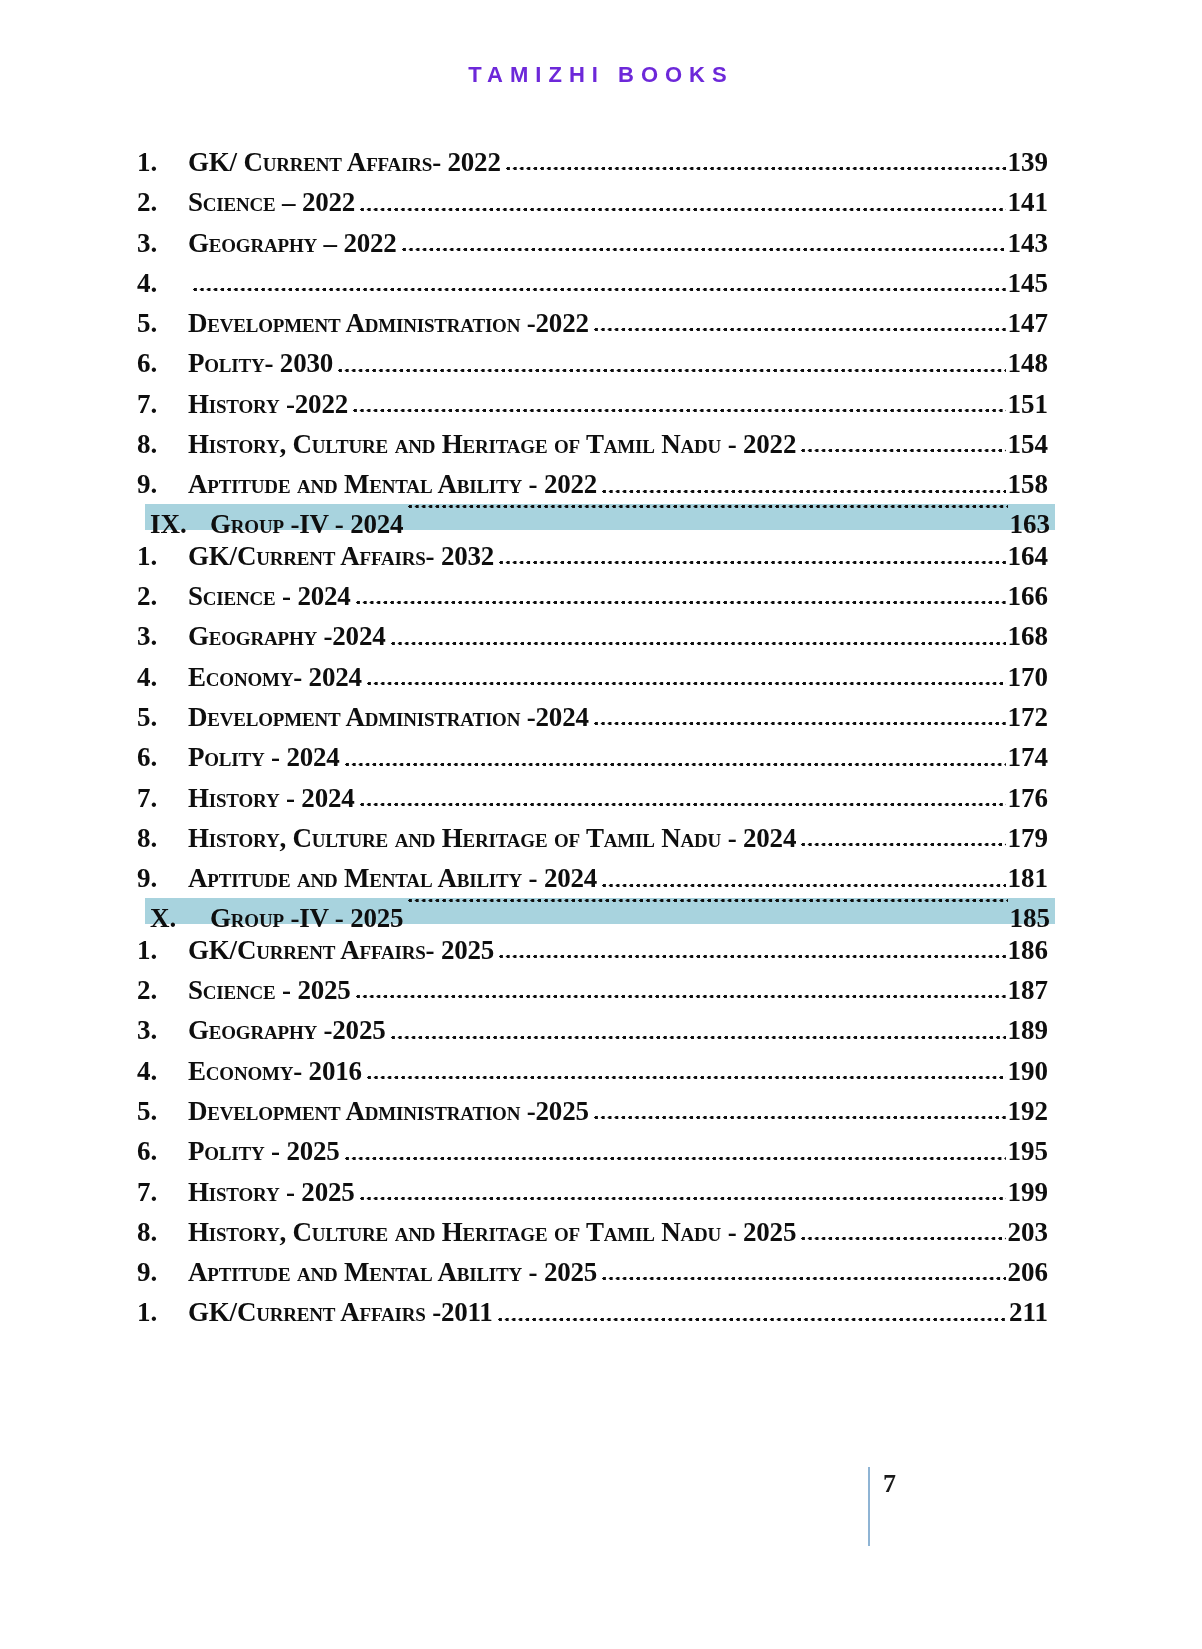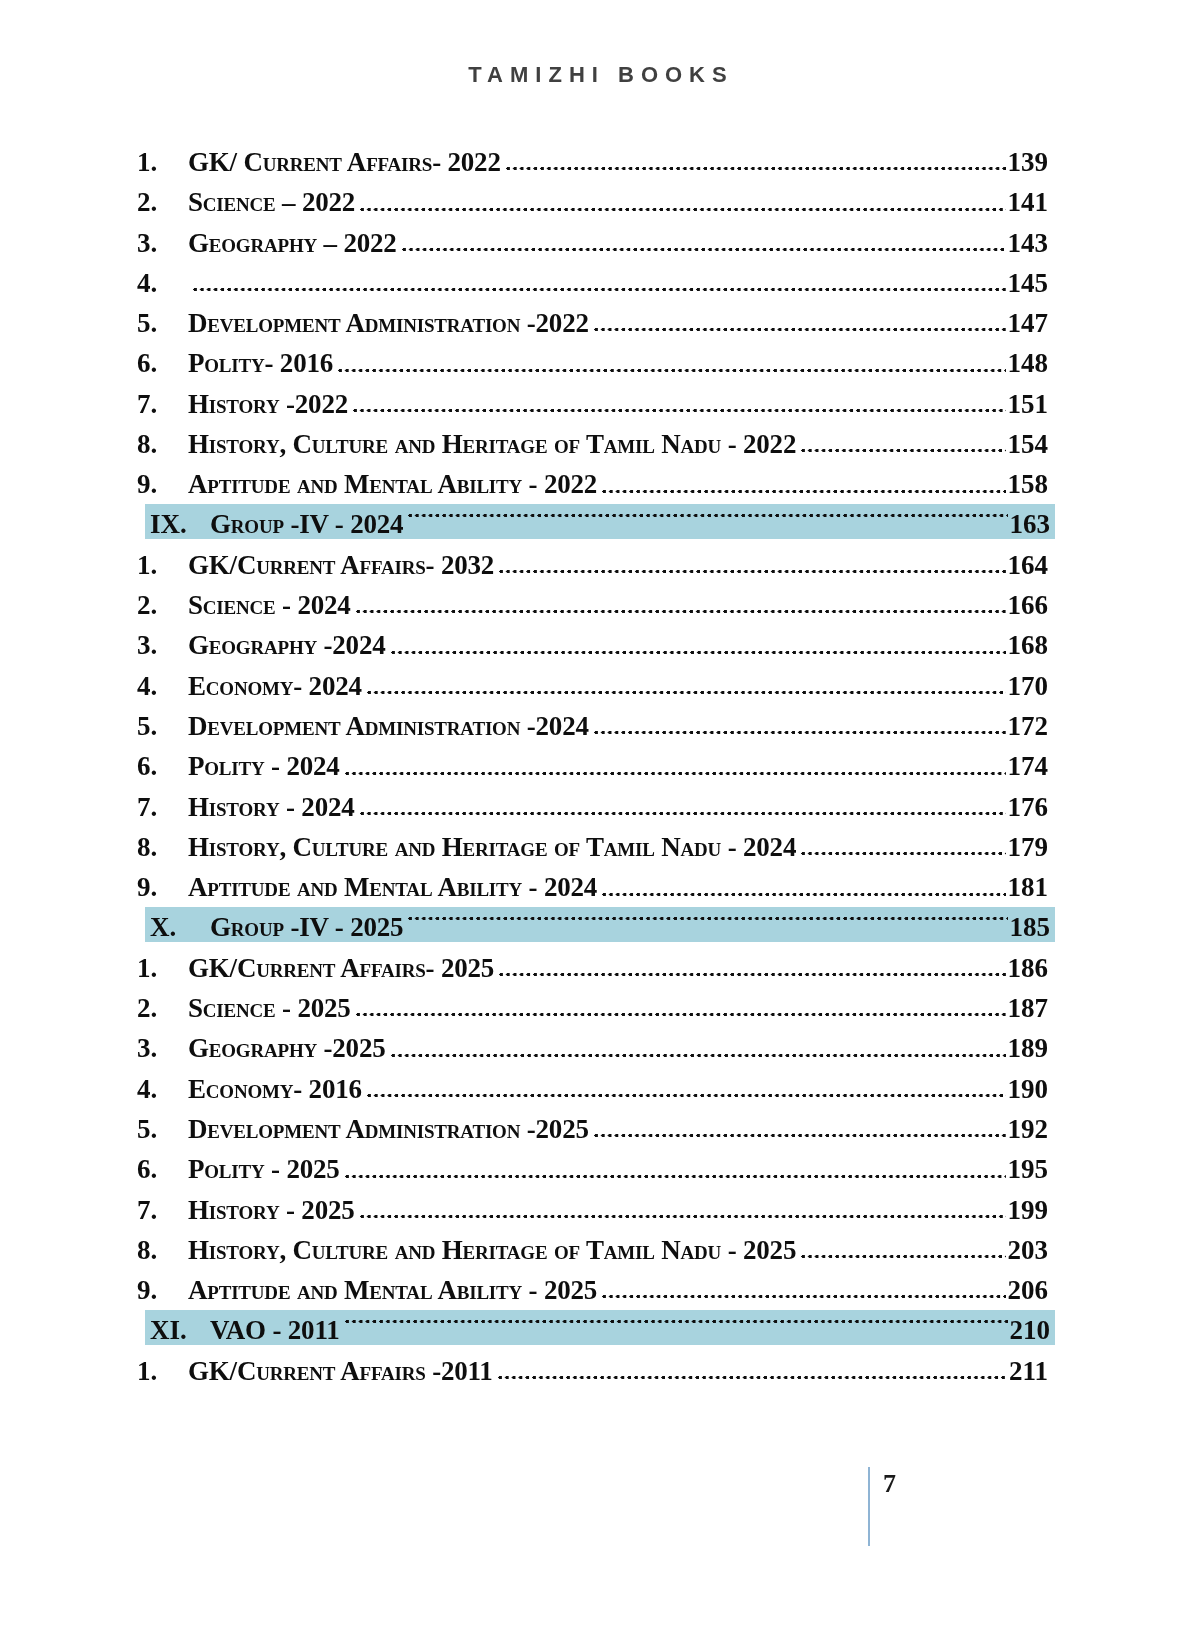--- a/index.html
+++ b/index.html
@@ -3,41 +3,41 @@
 <meta charset="utf-8">
 <style>
   html,body{margin:0;padding:0;}
   body{
     width:1202px;height:1649px;position:relative;background:#ffffff;
     font-family:"Liberation Serif",serif;color:#0e0e0e;overflow:hidden;
   }
   .brand{
     position:absolute;top:62px;left:0;width:100%;text-align:center;
     font-family:"Liberation Sans",sans-serif;font-weight:bold;
-    font-size:22px;letter-spacing:7px;color:#404040;
+    font-size:22px;letter-spacing:7px;color:#6d28d9;
   }
   .toc{
     position:absolute;left:134px;top:139px;width:921px;
   }
   .row{
     display:flex;align-items:baseline;box-sizing:border-box;
     height:40.3px;line-height:46px;
     font-weight:bold;font-size:27px;font-variant:small-caps;
     padding:0 7px 0 3px;white-space:nowrap;
   }
   .row .num{flex:none;width:51px;}
   .row .title{flex:none;letter-spacing:-0.2px;}
   .row .leader{
     flex:1 1 auto;align-self:flex-end;height:5px;margin:0 2px 8px 5px;
     background-image:radial-gradient(circle at 2.2px 2.5px,#0e0e0e 1.7px,rgba(0,0,0,0) 2px);
     background-size:6.8px 5px;background-repeat:repeat-x;
   }
   .row .page{flex:none;text-align:center;}
   .row.section{
-    height:35px;line-height:41px;margin:2.6px 0 2.6px 11px;
+    height:26px;line-height:41px;margin:2.6px 0 2.6px 11px;
     padding:0 5px 15px 5px;
   }
   .row.section .num{width:60px;}
   .row.section .leader{margin-bottom:6px;}
   .footer{
     position:absolute;left:868px;top:1467px;height:79px;
     border-left:2px solid #8fb4d4;padding:2px 0 0 13px;box-sizing:border-box;
     font-family:"Liberation Serif",serif;font-weight:bold;font-size:26px;color:#1a1a1a;
   }
 </style>
@@ -71,21 +71,21 @@
     <span class="page">145</span>
   </div>
     <div class="row">
     <span class="num">5.</span>
     <span class="title">Development Administration -2022</span>
     <span class="leader"></span>
     <span class="page">147</span>
   </div>
     <div class="row">
     <span class="num">6.</span>
-    <span class="title">Polity- 2016</span>
+    <span class="title">Polity- 2030</span>
     <span class="leader"></span>
     <span class="page">148</span>
   </div>
     <div class="row">
     <span class="num">7.</span>
     <span class="title">History -2022</span>
     <span class="leader"></span>
     <span class="page">151</span>
   </div>
     <div class="row">
@@ -213,26 +213,20 @@
     <span class="title">History, Culture and Heritage of Tamil Nadu - 2025</span>
     <span class="leader"></span>
     <span class="page">203</span>
   </div>
     <div class="row">
     <span class="num">9.</span>
     <span class="title">Aptitude and Mental Ability - 2025</span>
     <span class="leader"></span>
     <span class="page">206</span>
   </div>
-    <div class="row section" style="background: rgb(168, 211, 222);">
-    <span class="num">XI.</span>
-    <span class="title">VAO - 2011</span>
-    <span class="leader"></span>
-    <span class="page">210</span>
-  </div>
     <div class="row">
     <span class="num">1.</span>
     <span class="title">GK/Current Affairs -2011</span>
     <span class="leader"></span>
     <span class="page">211</span>
   </div>
   </div>
 
 <div class="footer" style="border-left-color: rgb(143, 180, 212);">
   <span>7</span>

